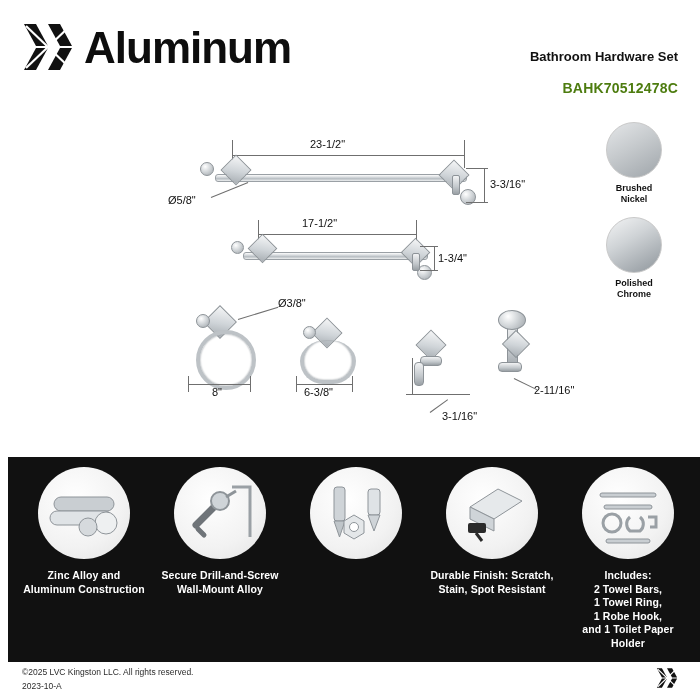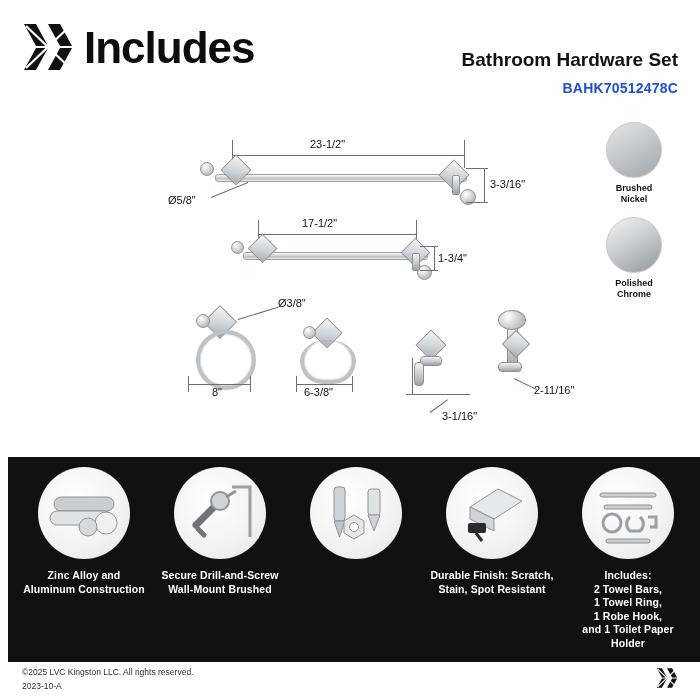--- a/index.html
+++ b/index.html
@@ -33,32 +33,32 @@
     left: 84px; top: 25px;
     font-size: 44px;
     font-weight: bold;
     letter-spacing: -1px;
     line-height: 46px;
     color: #0d0d0d;
   }
   .product-title {
     position: absolute;
     right: 22px; top: 49px;
-    font-size: 19px;
+    font-size: 13px;
     font-weight: bold;
     color: #111111;
     text-align: right;
     white-space: nowrap;
   }
   .product-sku {
     position: absolute;
     right: 22px; top: 80px;
     font-size: 14px;
     font-weight: bold;
-    color: #1d4ed8;
+    color: #4d7c0f;
     text-align: right;
     letter-spacing: 0.2px;
     white-space: nowrap;
   }
 
   
   .finishes {
     position: absolute;
     right: 14px; top: 122px;
     width: 104px;
@@ -221,21 +221,21 @@
           <polygon points="26,2 38,2 50,24 38,24"></polygon>
           <polygon points="14,26 26,26 14,48 2,48"></polygon>
           <polygon points="38,26 50,26 38,48 26,48"></polygon>
         </g>
         <g stroke="#ffffff" stroke-width="2.2" fill="none">
           <line x1="4" y1="4" x2="48" y2="46"></line>
           <line x1="48" y1="4" x2="4" y2="46"></line>
         </g>
       </svg>
     </div>
-    <div class="brand-name">Includes</div>
+    <div class="brand-name">Aluminum</div>
     <div class="product-title">Bathroom Hardware Set</div>
     <div class="product-sku">BAHK70512478C</div>
   </div>
 
   <div class="finishes">
     <div class="finish">
       <div class="disc brushed"></div>
       <div class="lbl">
         <div>Brushed</div>
         <div>Nickel</div>
@@ -352,21 +352,21 @@
         <svg width="92" height="92" viewBox="0 0 92 92">
           <path d="M58 20 L76 20 L76 70" fill="none" stroke="#9aa0a5" stroke-width="3"></path>
           <path d="M22 58 L40 40" stroke="#6f7479" stroke-width="7" stroke-linecap="round"></path>
           <circle cx="46" cy="34" r="9" fill="#cfd4d8" stroke="#8e9499" stroke-width="2"></circle>
           <path d="M52 30 L62 24" stroke="#8e9499" stroke-width="3"></path>
           <path d="M24 62 L30 68" stroke="#6f7479" stroke-width="5" stroke-linecap="round"></path>
         </svg>
       </div>
       <div class="cap">
         <div>Secure Drill-and-Screw</div>
-        <div>Wall-Mount Brushed</div>
+        <div>Wall-Mount Alloy</div>
       </div>
     </div>
 
     <div class="feature" style="left:284px;">
       <div class="circle">
         <svg width="92" height="92" viewBox="0 0 92 92">
           <rect x="24" y="20" width="11" height="34" rx="3" fill="#cfd4d8" stroke="#8e9499"></rect>
           <path d="M24 54 L35 54 L29.5 70 Z" fill="#bfc5c9" stroke="#8e9499"></path>
           <rect x="58" y="22" width="12" height="26" rx="3" fill="#dfe3e6" stroke="#8e9499"></rect>
           <path d="M58 48 L70 48 L64 64 Z" fill="#cfd4d8" stroke="#8e9499"></path>

